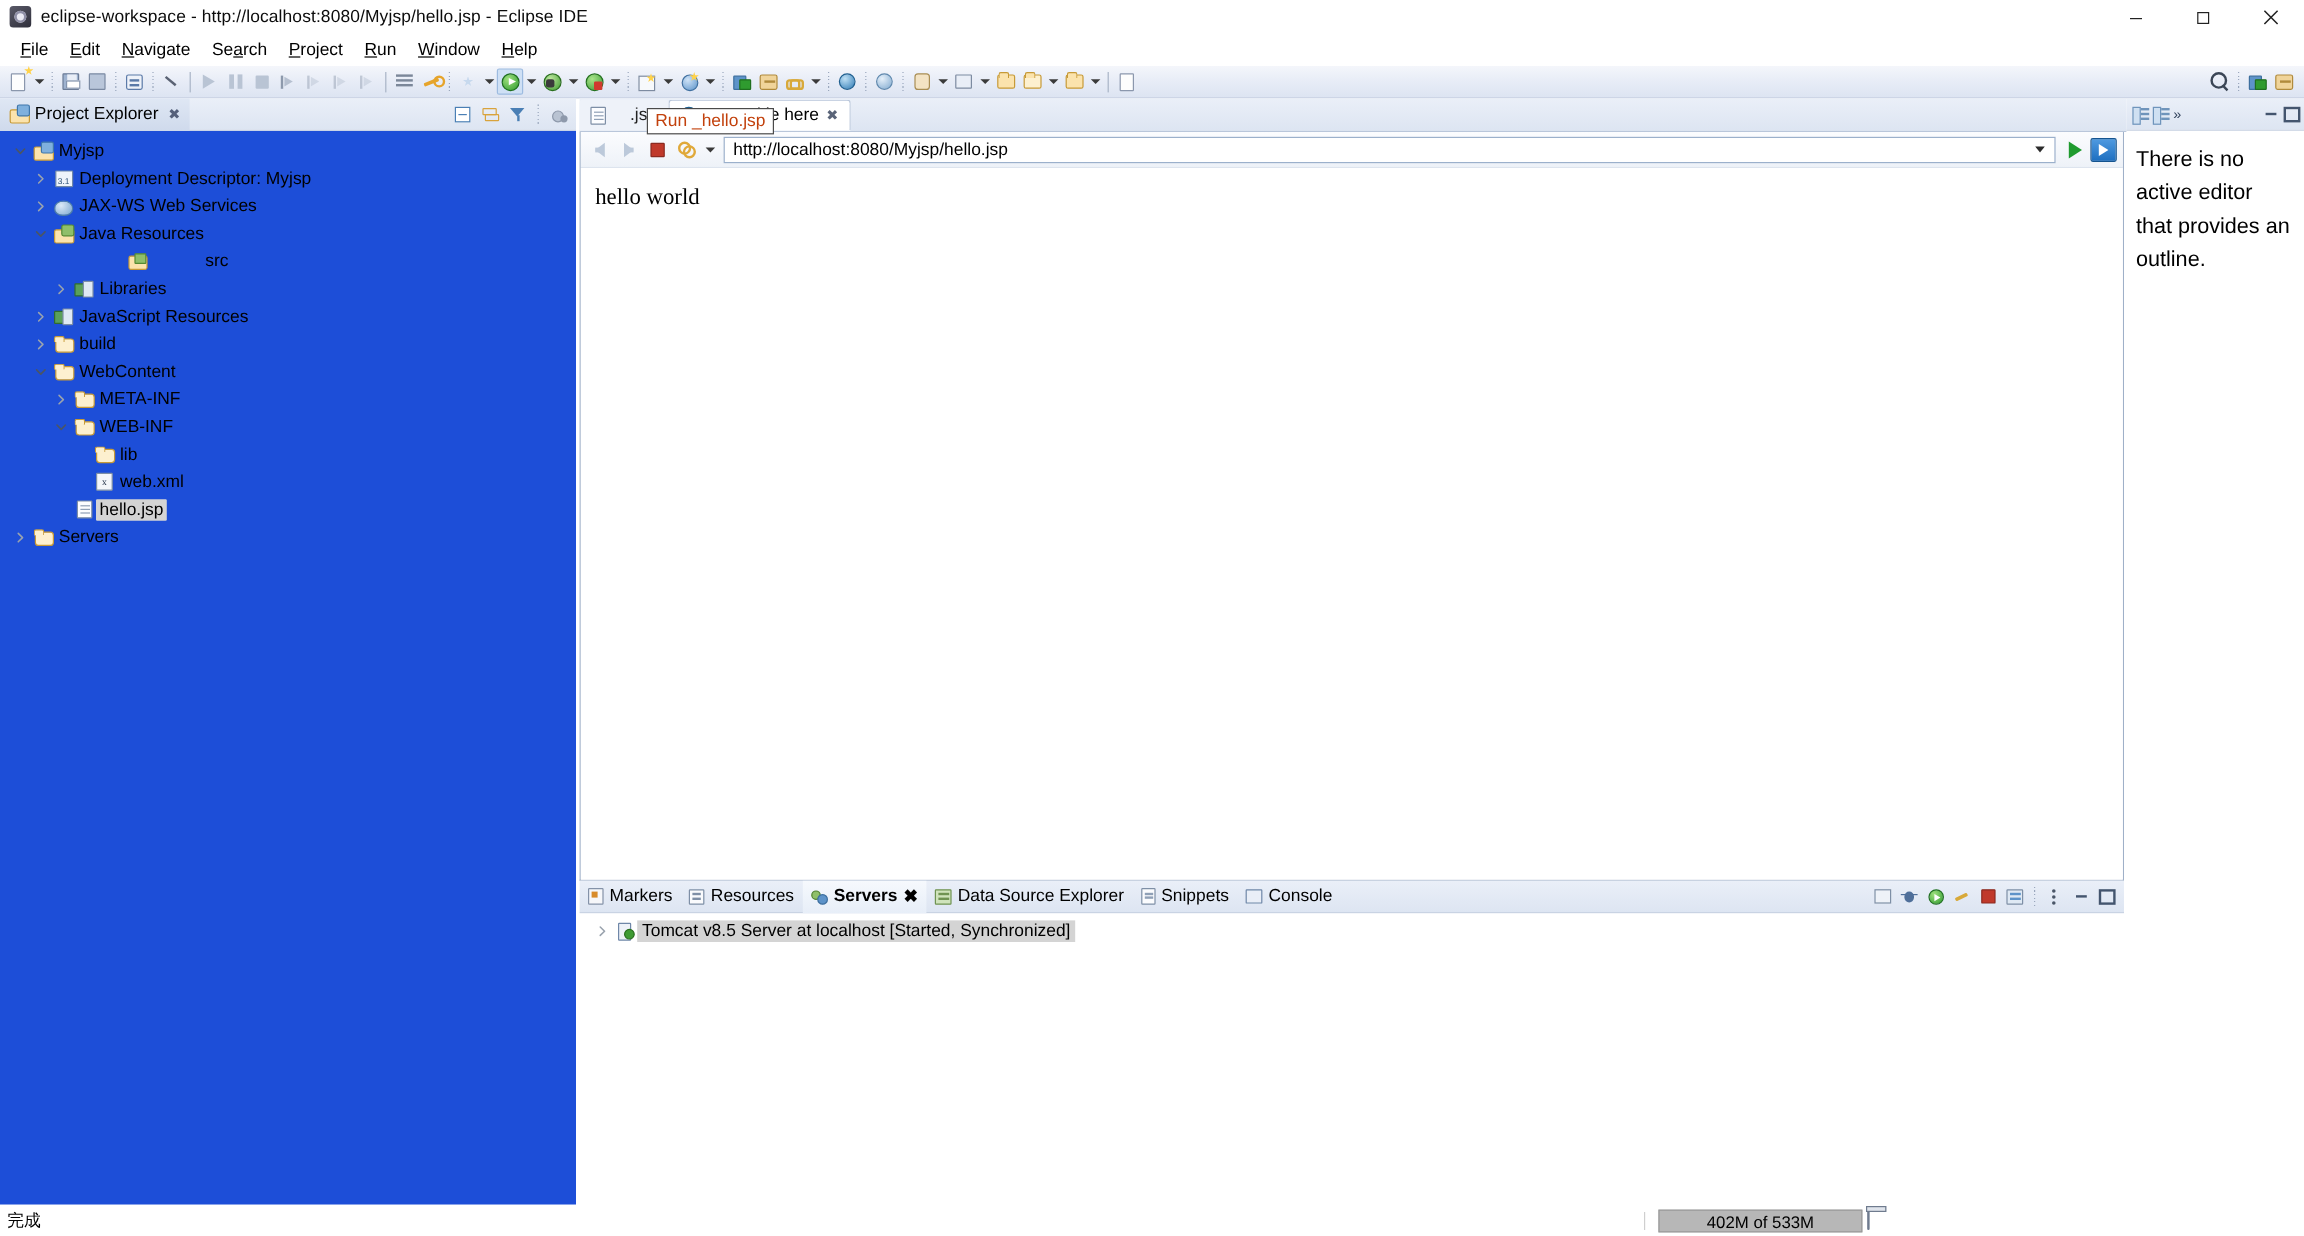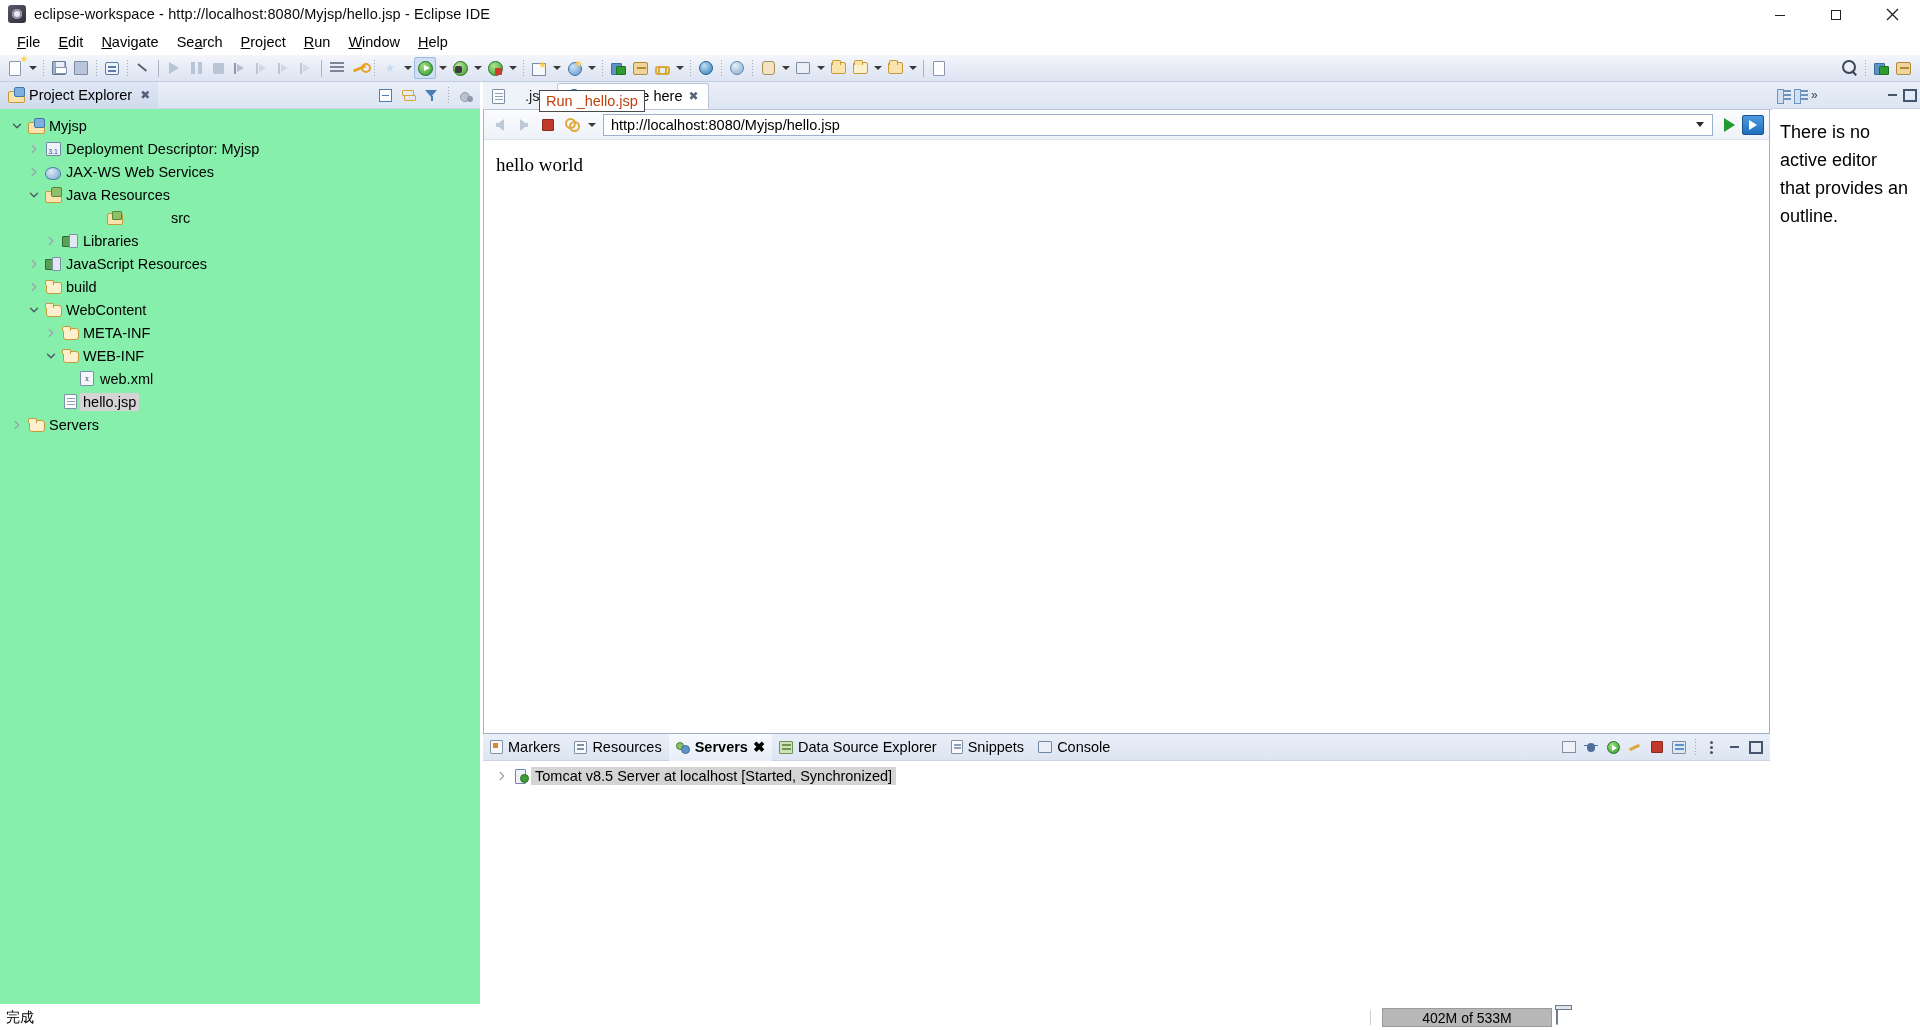--- a/index.html
+++ b/index.html
@@ -197,21 +197,21 @@
   .ic-linksync{width:14px;height:13px;position:relative;}
   .ic-linksync::before{content:"";position:absolute;left:0;top:1px;width:10px;height:4px;border:1.5px solid #d9a33c;border-radius:1px;}
   .ic-linksync::after{content:"";position:absolute;right:0;bottom:1px;width:10px;height:4px;border:1.5px solid #d9a33c;border-radius:1px;}
   .ic-filter{width:13px;height:13px;position:relative;}
   .ic-filter::before{content:"";position:absolute;left:0;top:1px;width:0;height:0;border-left:6.5px solid transparent;border-right:6.5px solid transparent;border-top:7px solid #4a7fb5;}
   .ic-filter::after{content:"";position:absolute;left:5.5px;top:7px;width:2px;height:5px;background:#4a7fb5;}
   .ic-viewmenu{width:14px;height:13px;position:relative;}
   .ic-viewmenu::before{content:"";position:absolute;left:1px;top:3px;width:8px;height:8px;border-radius:50%;background:#b9c3d2;border:1px solid #8e99ab;}
   .ic-viewmenu::after{content:"";position:absolute;right:0;bottom:0;width:6px;height:6px;border-radius:50%;background:#8e99ab;}
 
-  .tree { flex:1 1 auto; overflow:hidden; padding-top: 5px; background:#86efac;}
+  .tree { flex:1 1 auto; overflow:hidden; padding-top: 5px; background:#1d4ed8;}
   .trow {
     height: 23px; display:flex; align-items:center;
     font-size: 14.5px; color:#000; white-space:nowrap;
   }
   .trow .lbl { padding: 1px 3px; border-radius:1px;}
   .trow.selected .lbl { background:#d4d4d4; }
   .twist {
     width:18px; height:23px; display:flex;align-items:center;justify-content:center;
     flex:0 0 18px;
   }
@@ -729,20 +729,27 @@
                 </svg>
               </span>
               <span class="ticon">
                 <span class="ti-folder"></span>
               </span>
               <span class="lbl">WEB-INF</span>
             </div>
             <div class="trow" style="padding-left: 59px;">
               <span class="twist"></span>
               <span class="ticon">
+                <span class="ti-folder"></span>
+              </span>
+              <span class="lbl">lib</span>
+            </div>
+            <div class="trow" style="padding-left: 59px;">
+              <span class="twist"></span>
+              <span class="ticon">
                 <span class="ti-xml">
                   <span>x</span>
                 </span>
               </span>
               <span class="lbl">web.xml</span>
             </div>
             <div class="trow selected" style="padding-left: 42px;">
               <span class="twist"></span>
               <span class="ticon">
                 <span class="ti-jsp"></span>

